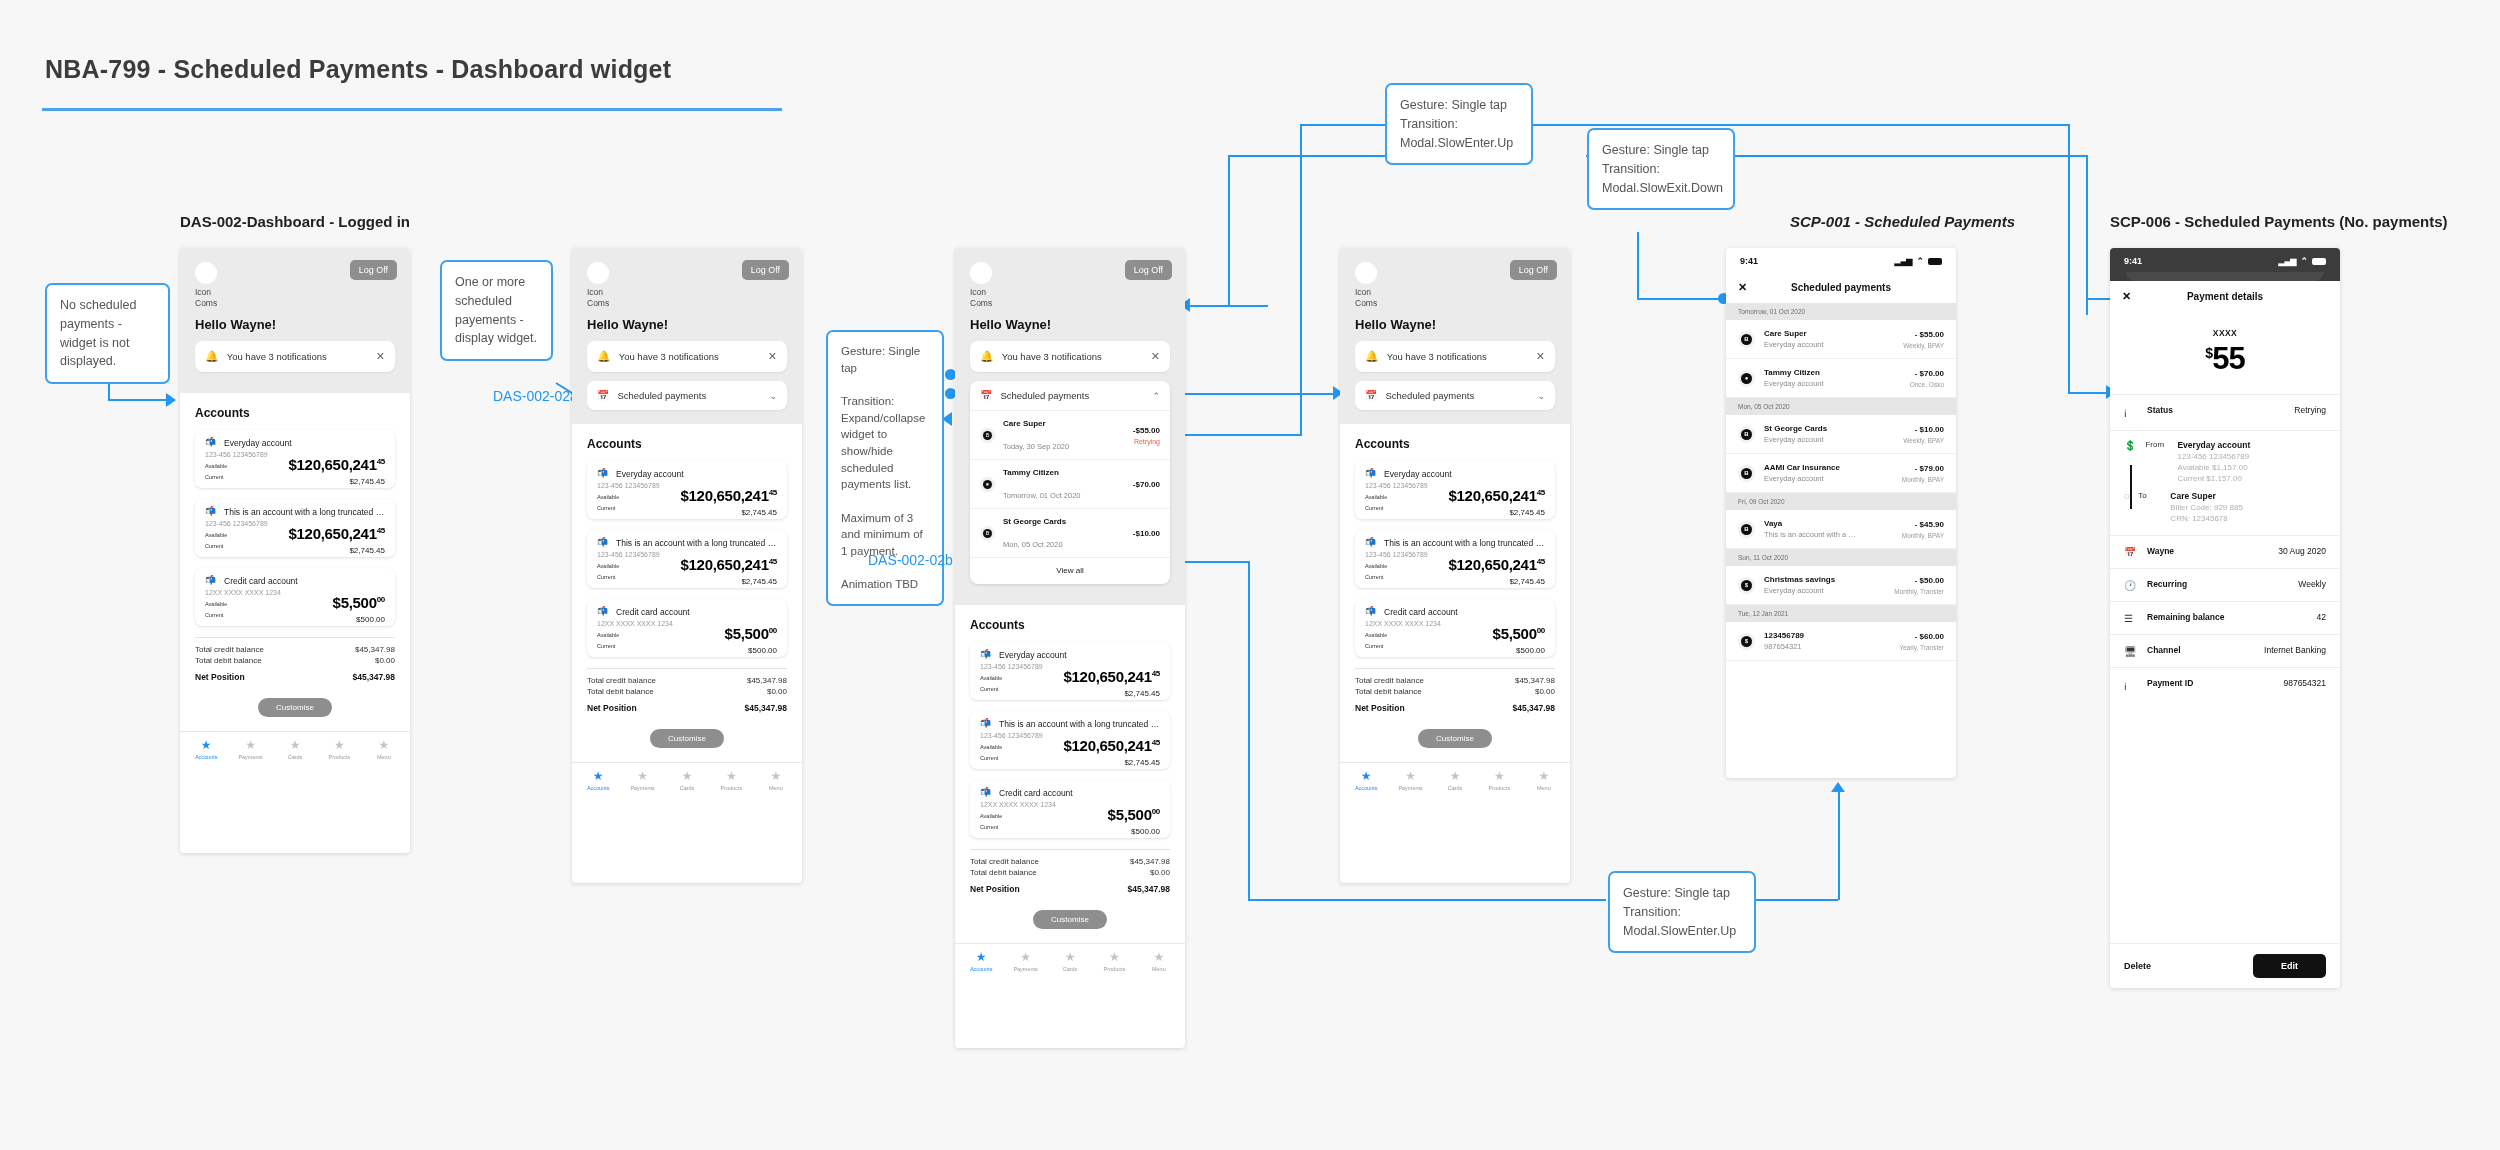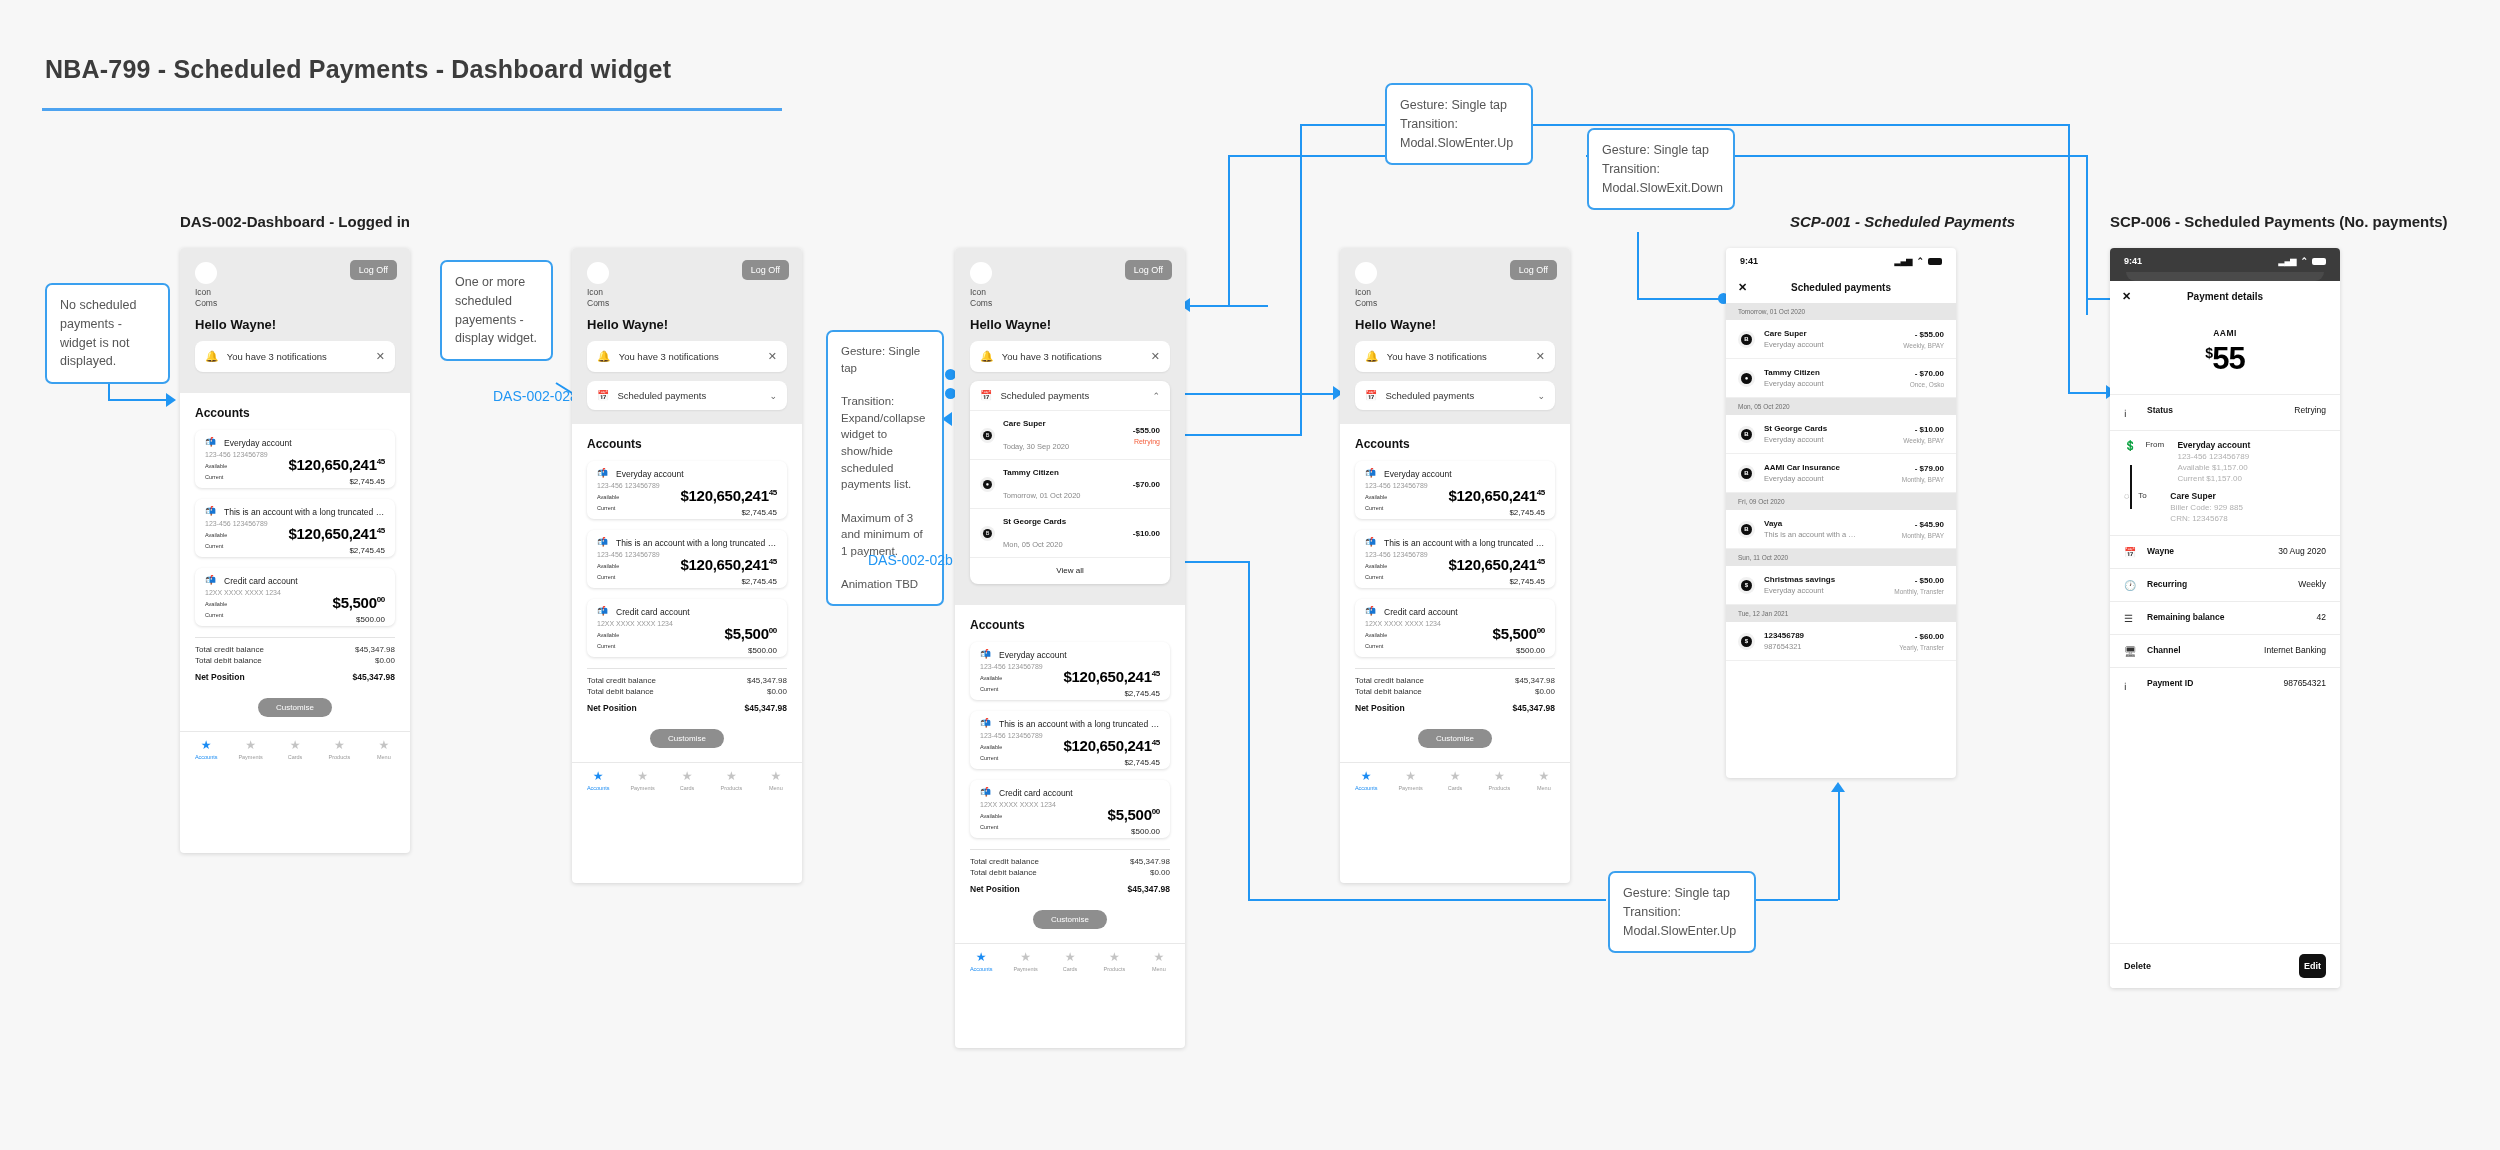--- a/index.html
+++ b/index.html
@@ -176,21 +176,21 @@
   .fromto { display:flex; padding:9px 14px 4px; }
   .ft-tag { font-size:8px; color:#333; width:32px; margin-left:9px; }
   .ft-body .t { font-size:8.5px; font-weight:bold; color:#111; }
   .ft-body .s { font-size:8px; color:#b0b0b0; margin-top:2px; }
   .footer6 { position:absolute; left:0; right:0; bottom:0; background:#fff;
              border-top:1px solid #ececec; display:flex; align-items:center;
              padding:10px 14px; }
   .footer6 .del { font-size:9px; font-weight:bold; color:#111; }
   .footer6 .edit { margin-left:auto; background:#111; color:#fff; border:none;
                    border-radius:5px; font-size:9px; font-weight:bold;
-                   padding:7px 5px; font-family:inherit; }
+                   padding:7px 28px; font-family:inherit; }
   .vline { position:absolute; left:20px; top:34px; width:1.5px; height:44px;
            background:#111; }
 </style>
 </head>
 <body>
 
 <div class="page-title">NBA-799 - Scheduled Payments - Dashboard widget</div>
 <div class="title-rule"></div>
 
 <div class="conn h" style="left:1300px; top:124px; width:770px;"></div>
@@ -809,21 +809,21 @@
     </div>
     <div class="p6-notch"></div>
   </div>
 
   <div class="navbar">
     <span style="font-size:11px;">✕</span>
     <span class="ttl">Payment details</span>
   </div>
 
   <div class="bpay-hero">
-    <div class="lab">AAMI</div>
+    <div class="lab">XXXX</div>
     <div class="amt"><span class="d">$</span><span>55</span></div>
   </div>
 
   <div class="drow">
     <span class="dico" style="font-size:10px;">ℹ</span>
     <span class="dlbl">Status</span>
     <span class="dval">Retrying</span>
   </div>
 
   <div style="position:relative; border-top:1px solid #ececec;">

